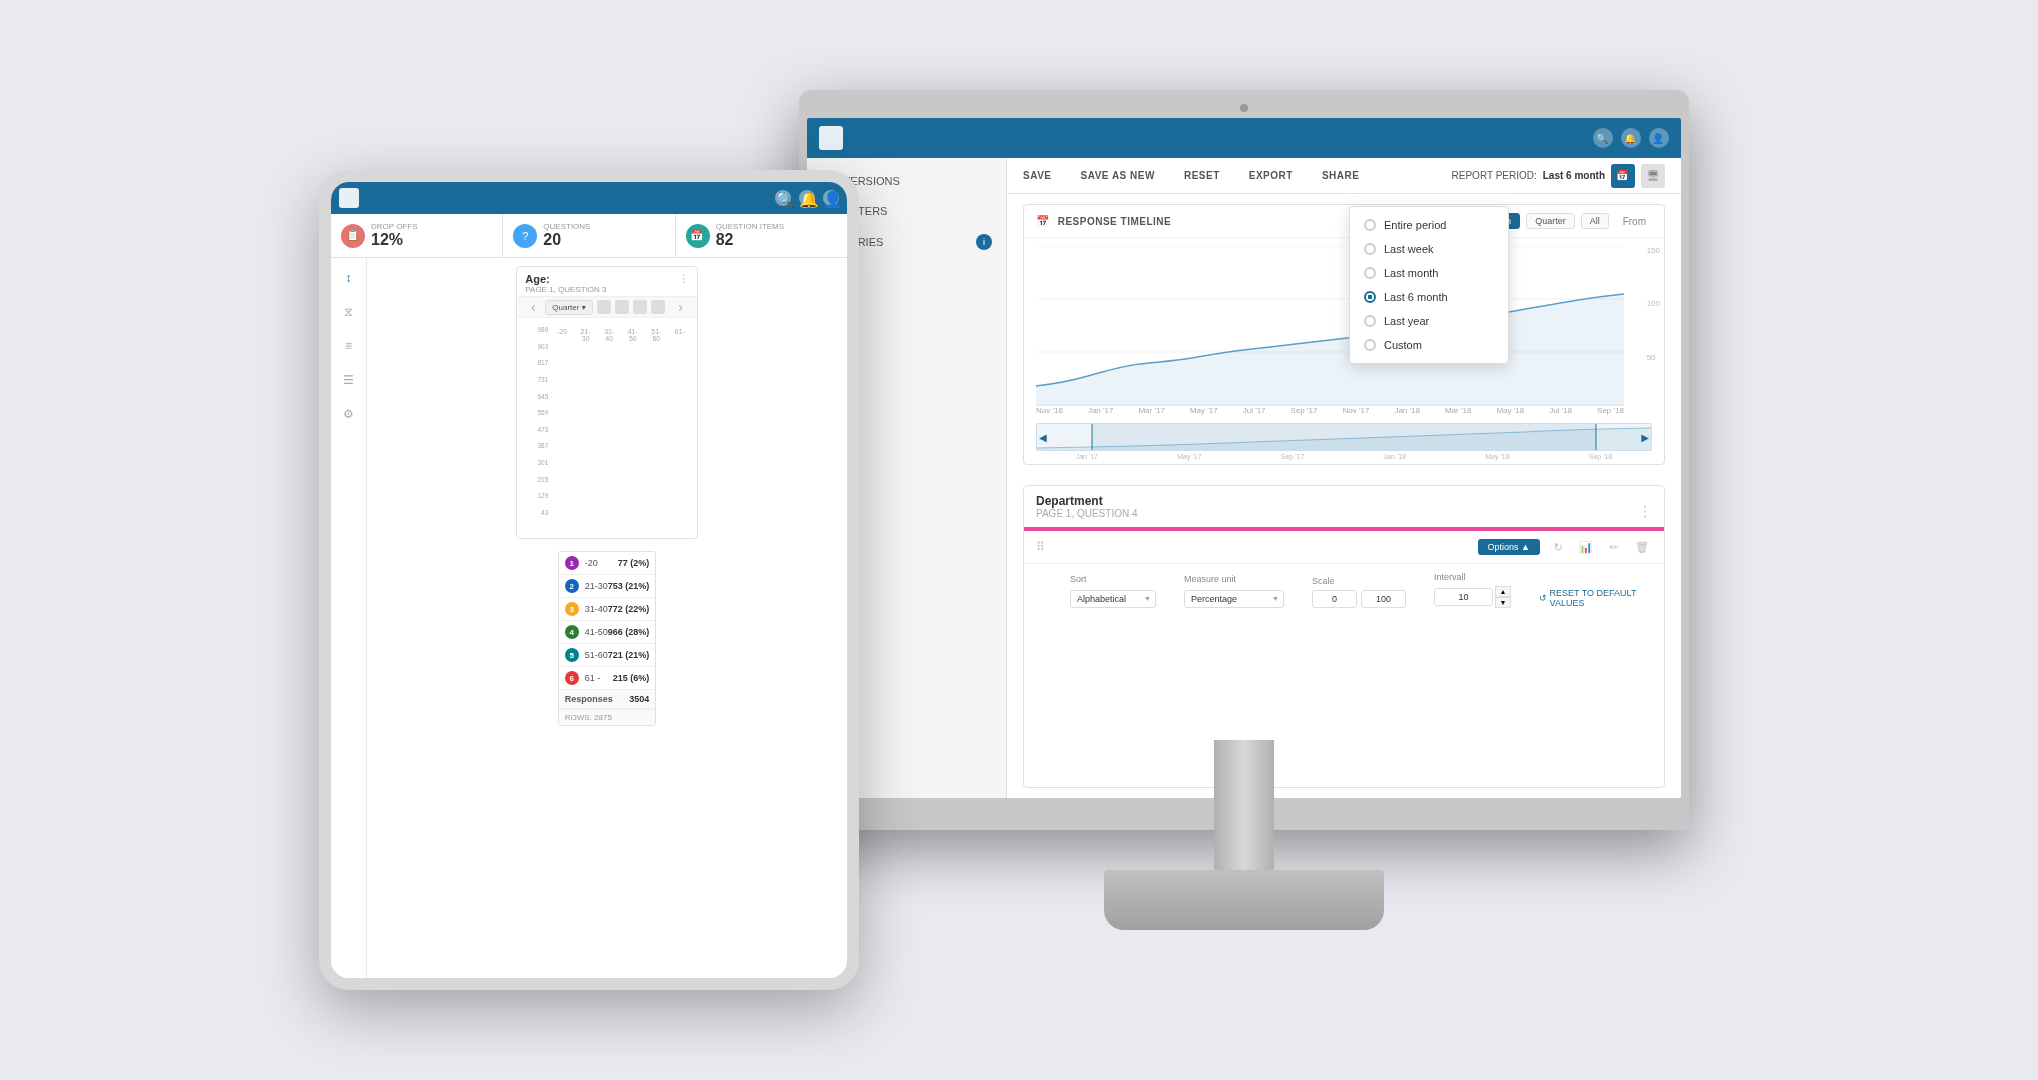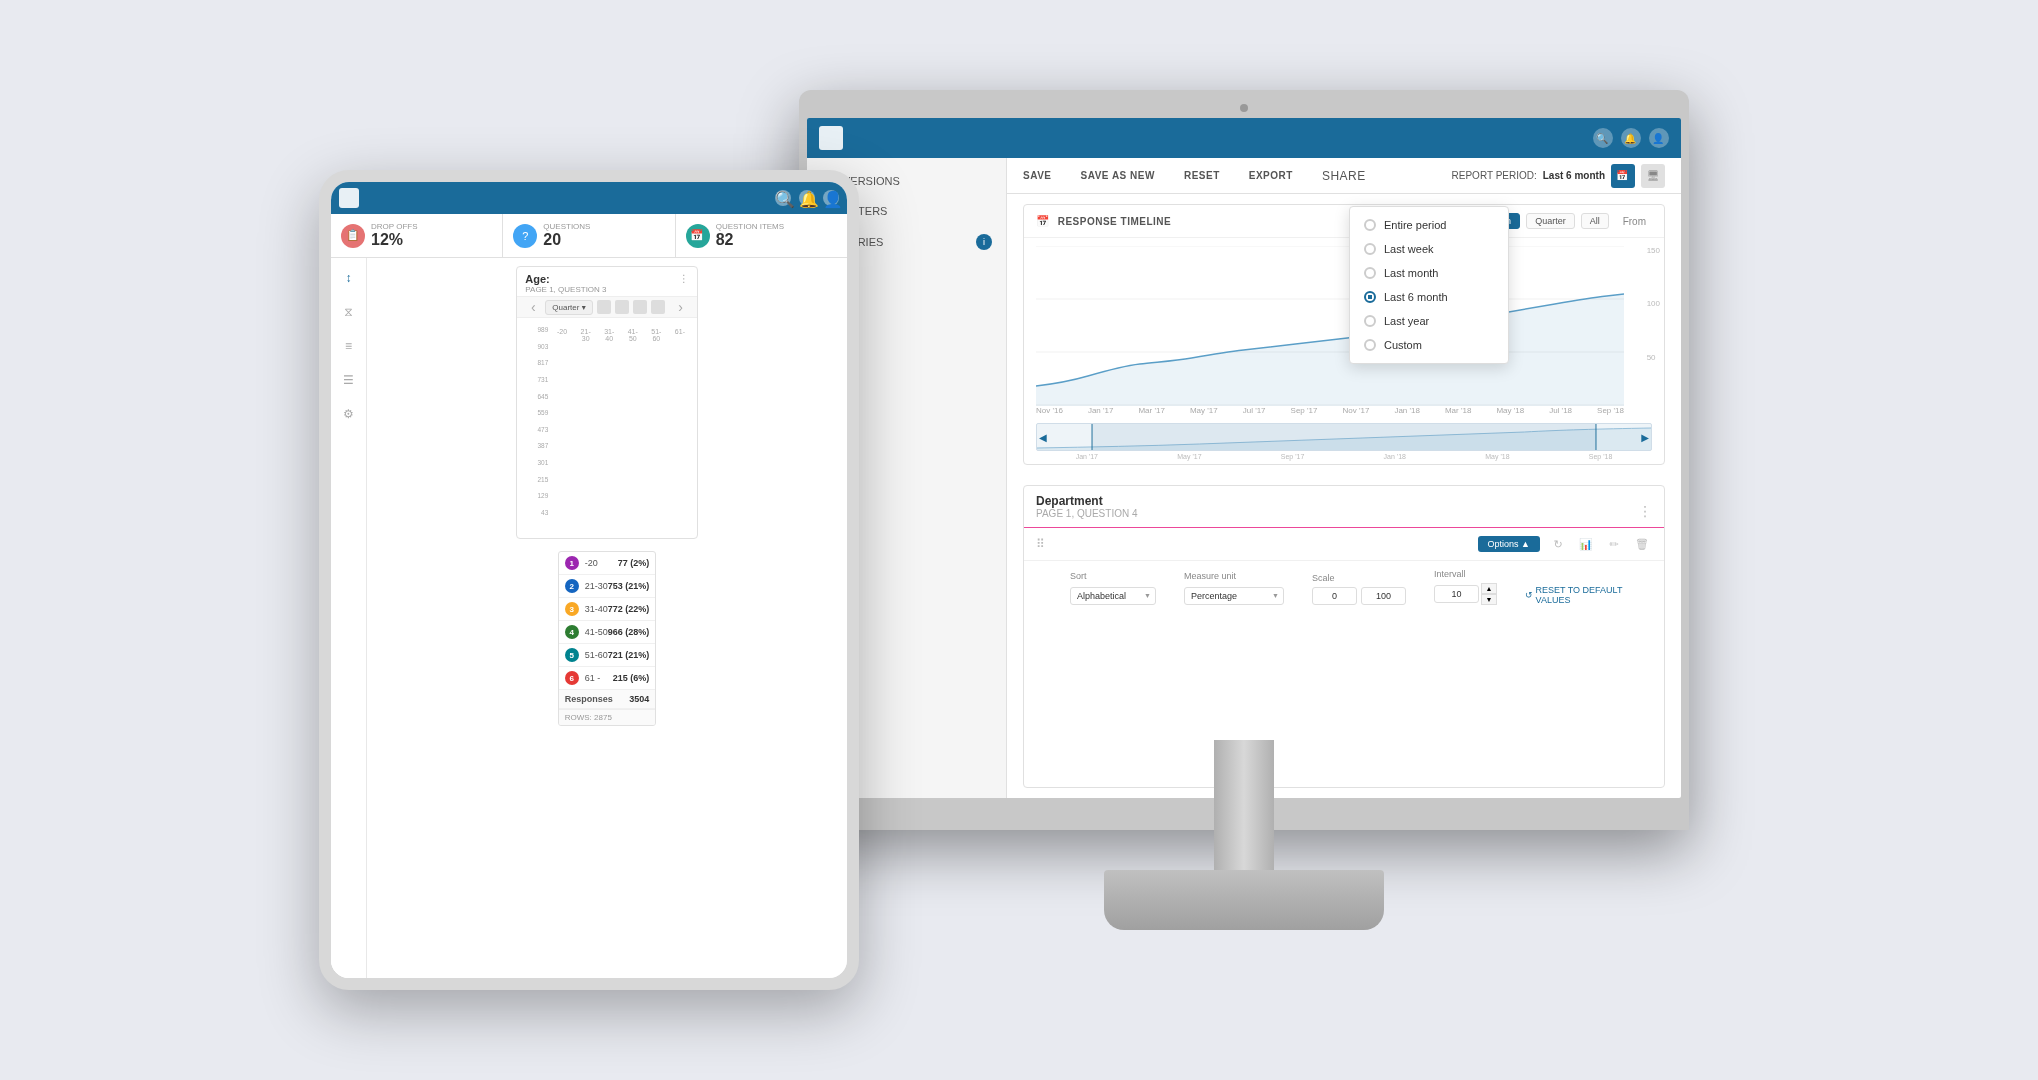--- a/index.html
+++ b/index.html
@@ -480,21 +480,21 @@
       margin: 10px 16px;
       border: 1px solid #e0e0e0;
       border-radius: 4px;
       background: #fff;
       flex: 1;
     }
     .dept-header {
       display: flex;
       align-items: flex-end;
       padding: 8px 12px;
-      border-bottom: 1px solid #ec4899;
+      border-bottom: 4px solid #ec4899;
     }
     .dept-title-area { display: flex; flex-direction: column; }
     .dept-title { font-size: 12px; font-weight: 600; color: #333; }
     .dept-subtitle { font-size: 10px; color: #aaa; text-transform: uppercase; }
     .dept-more { margin-left: auto; color: #bbb; font-size: 14px; cursor: pointer; }
     .dept-toolbar {
       display: flex;
       align-items: center;
       gap: 8px;
       padding: 6px 12px;
@@ -760,21 +760,21 @@
             </div>
           </div>
 
           <div class="app-main">
 
             <div class="app-toolbar">
               <button class="app-toolbar-btn" style="border:none;background:none;cursor:pointer;font-size:10px;font-weight:600;color:#555;">SAVE</button>
               <button class="app-toolbar-btn" style="border:none;background:none;cursor:pointer;font-size:10px;font-weight:600;color:#555;">SAVE AS NEW</button>
               <button class="app-toolbar-btn" style="border:none;background:none;cursor:pointer;font-size:10px;font-weight:600;color:#555;">RESET</button>
               <button class="app-toolbar-btn" style="border:none;background:none;cursor:pointer;font-size:10px;font-weight:600;color:#555;">EXPORT</button>
-              <button class="app-toolbar-btn" style="border:none;background:none;cursor:pointer;font-size:12px;font-weight:400;color:#555;">SHARE</button>
+              <button class="app-toolbar-btn" style="border:none;background:none;cursor:pointer;font-size:10px;font-weight:700;color:#555;">SHARE</button>
               <div class="app-toolbar-period">
                 <span>REPORT PERIOD:</span>
                 <span class="app-toolbar-period-label">Last 6 month</span>
                 <div class="period-icon-btn">📅</div>
                 <div class="period-icon-btn inactive">🖥</div>
               </div>
             </div>
 
             <div class="dropdown-menu" style="position:absolute; top:116px; right:180px; z-index:20;">
               <div class="dropdown-item">
@@ -928,21 +928,21 @@
                     <label class="dept-option-label">Scale</label>
                     <div style="display:flex;gap:4px;">
                       <input class="dept-option-input" value="0" style="width: 45px;">
                       <input class="dept-option-input" value="100" style="width: 45px;">
                     </div>
                   </div>
 
                   <div class="dept-option-group">
                     <label class="dept-option-label">Intervall</label>
                     <div style="display:flex;align-items:center;gap:2px;">
-                      <input class="dept-option-input" value="10" style="width: 45px;">
+                      <input class="dept-option-input" value="10" style="width: 59px;">
                       <div style="display:flex;flex-direction:column;">
                         <button style="width:16px;height:11px;border:1px solid #ddd;background:#f5f5f5;font-size:7px;cursor:pointer;display:flex;align-items:center;justify-content:center;">▲</button>
                         <button style="width:16px;height:11px;border:1px solid #ddd;background:#f5f5f5;font-size:7px;cursor:pointer;display:flex;align-items:center;justify-content:center;">▼</button>
                       </div>
                     </div>
                   </div>
 
                   <div class="reset-link">
                     <span>↺</span>
                     <span>RESET TO DEFAULT VALUES</span>

